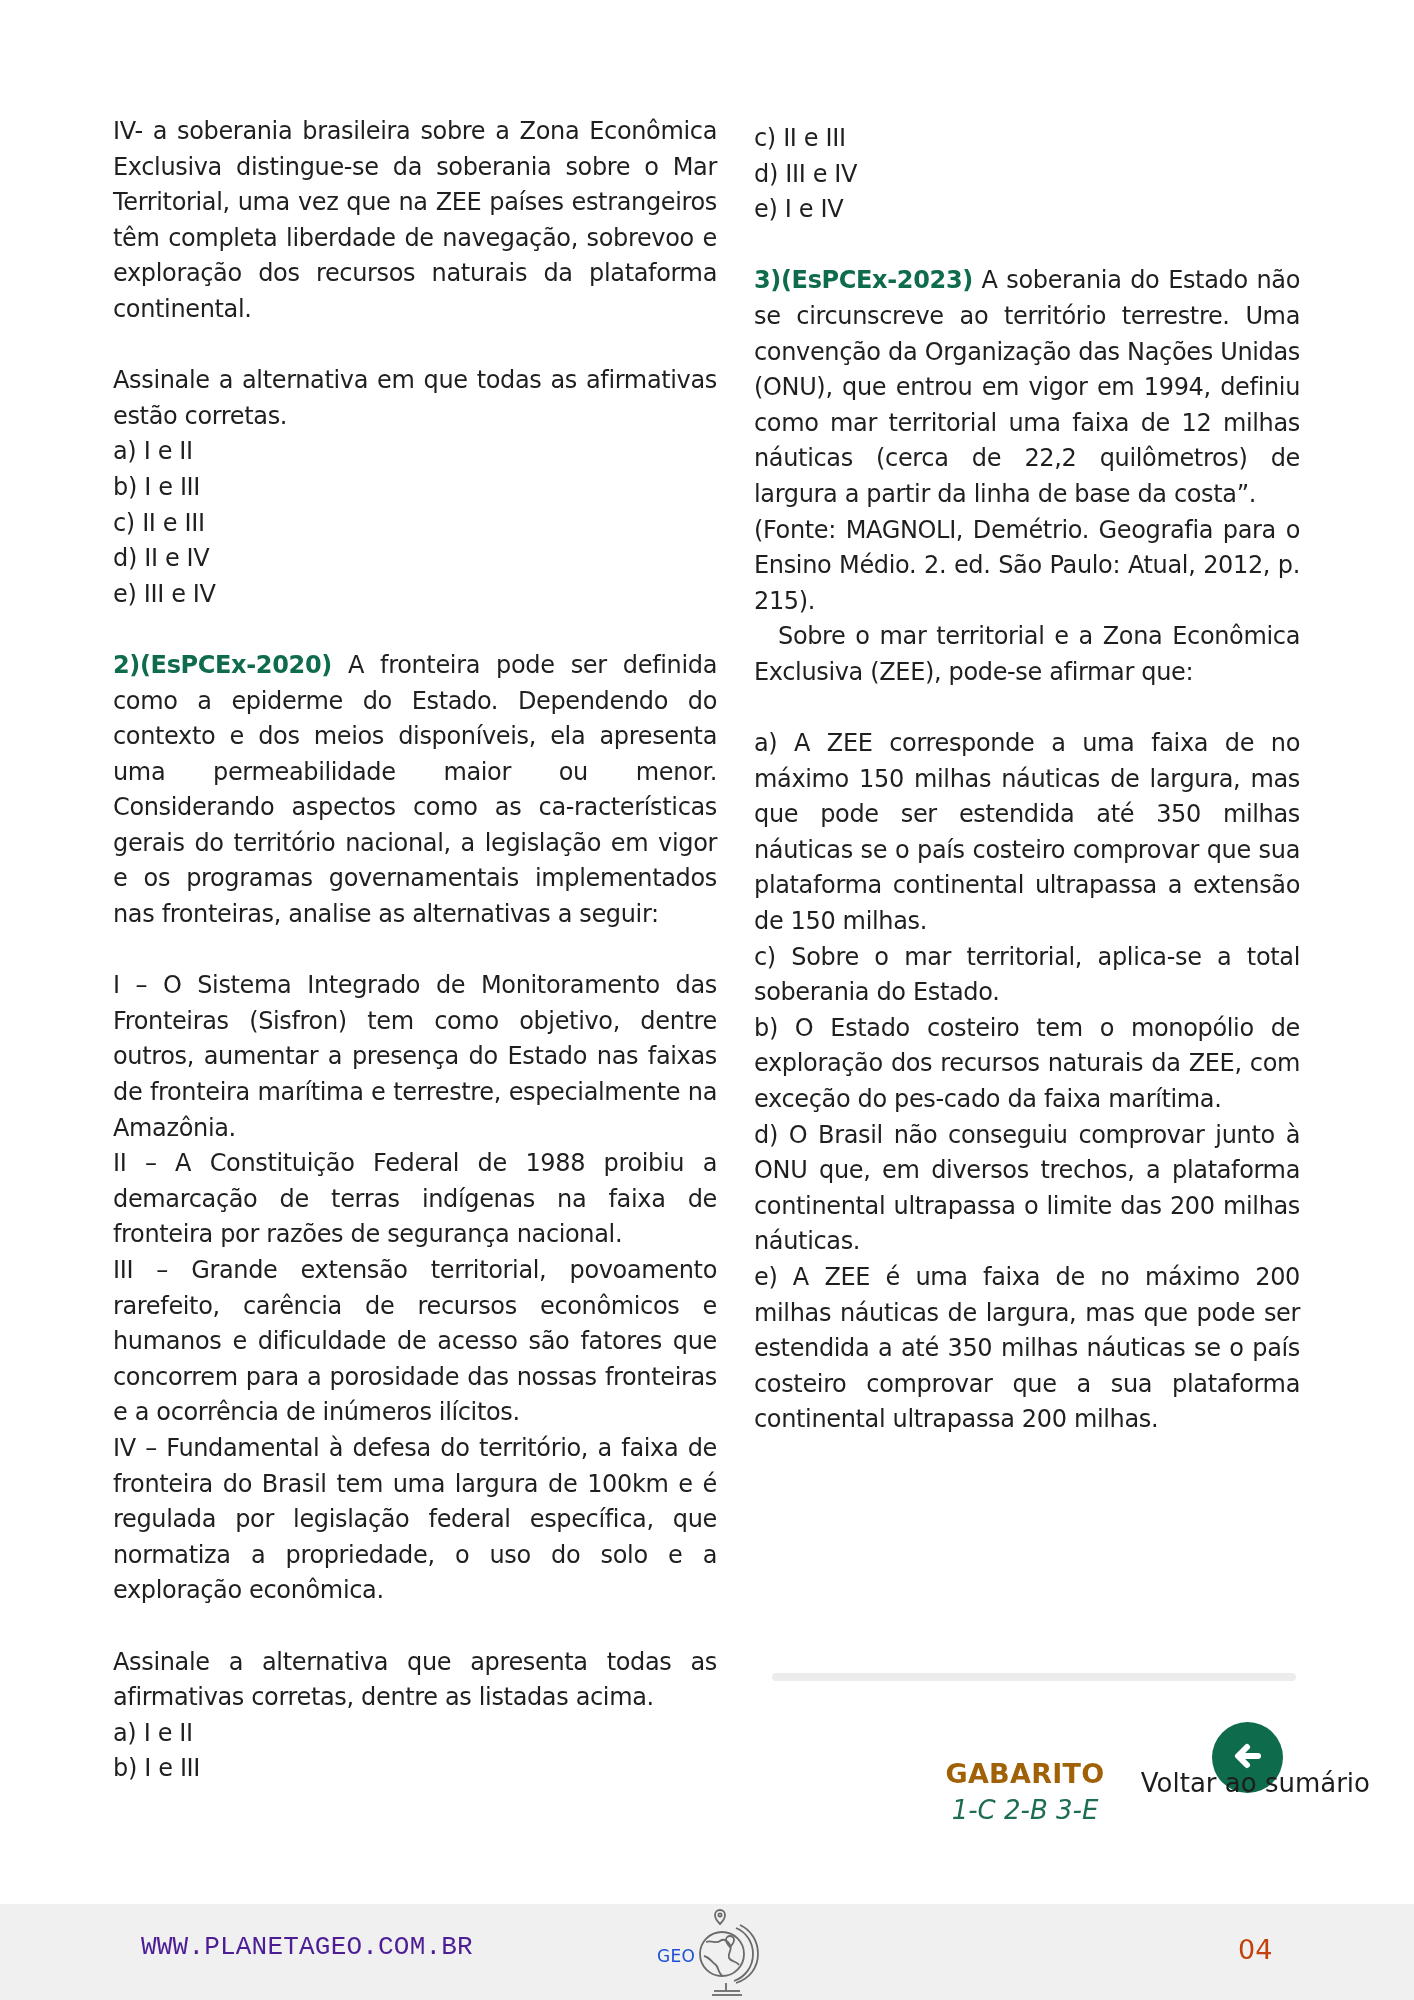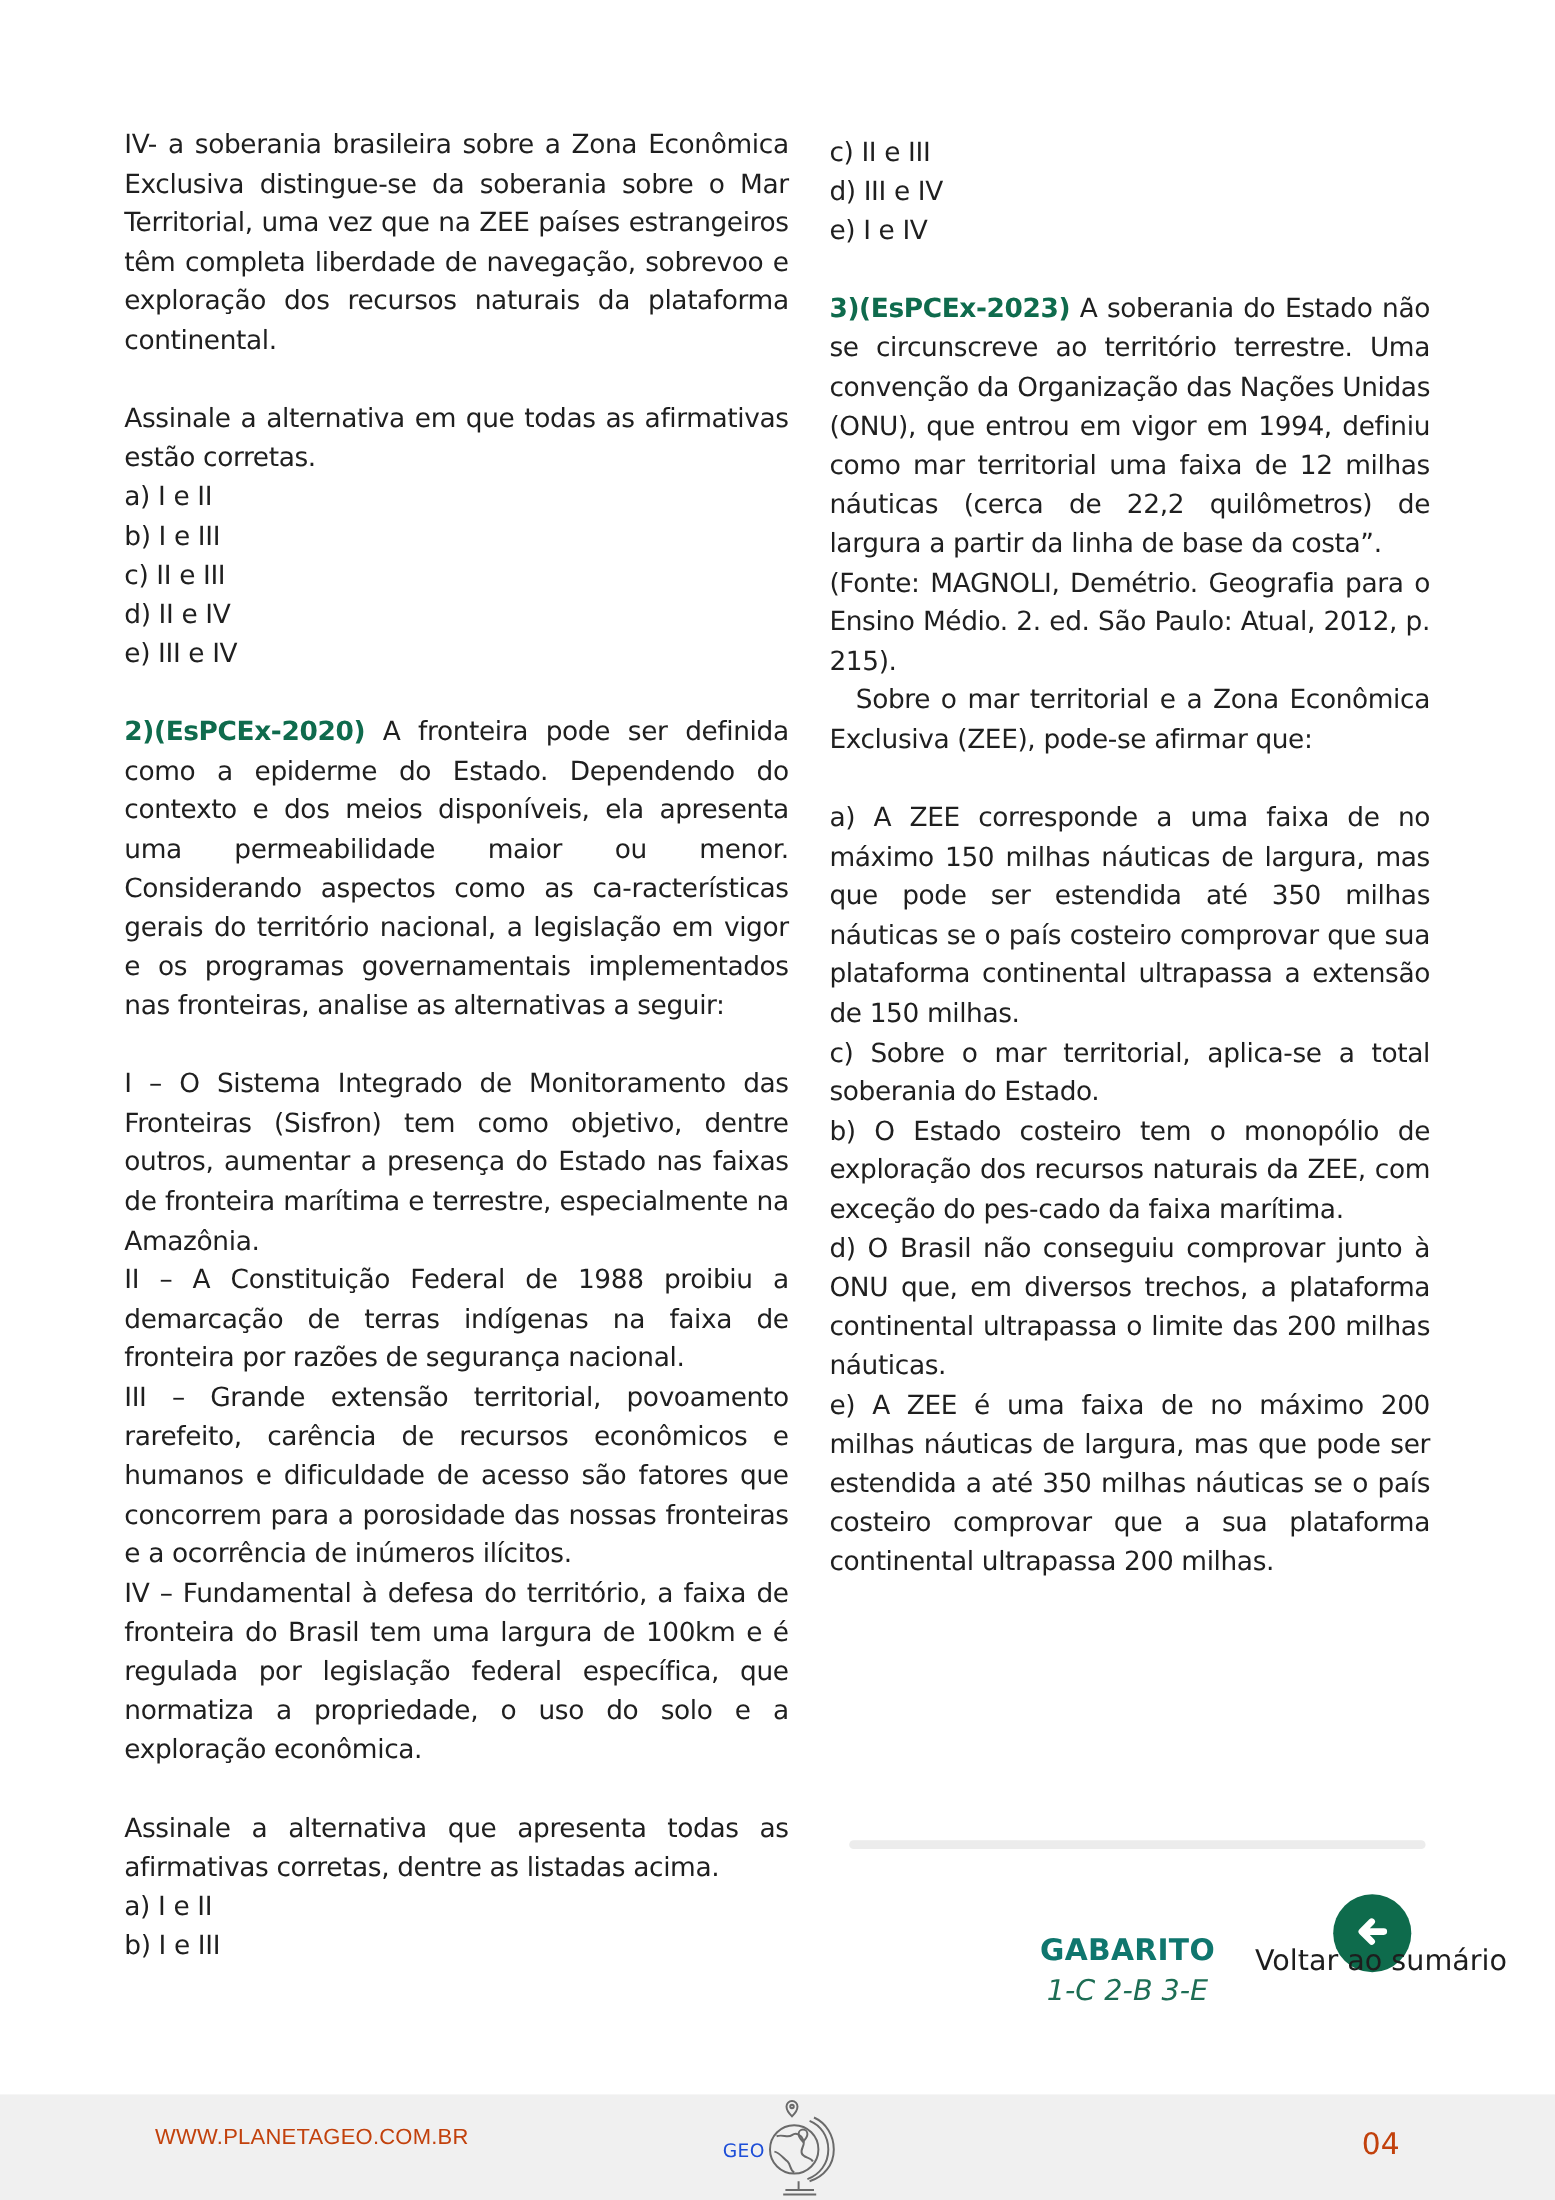--- a/index.html
+++ b/index.html
@@ -20,39 +20,39 @@
     .opt { text-align: left; }
     .indent { text-indent: 24px; }
 
     .divider {
       position: absolute; left: 772px; top: 1673px; width: 524px; height: 8px;
       background: #ececec; border-radius: 4px;
     }
     .answer-block {
       position: absolute; left: 930px; top: 1756px; width: 190px; text-align: center;
     }
-    .answer-title { color: #0f766e; font-weight: bold; font-size: 27px; line-height: 36px; letter-spacing: 0.3px; }
+    .answer-title { color: #a16207; font-weight: bold; font-size: 27px; line-height: 36px; letter-spacing: 0.3px; }
     .answer-keys { color: #1d6d54; font-size: 26px; line-height: 36px; font-style: italic; }
     .back-btn {
       position: absolute; left: 1212px; top: 1722px; width: 71px; height: 71px;
       border-radius: 50%; background: #0e6b4c; cursor: pointer;
       display: flex; align-items: center; justify-content: center;
     }
     .back-label {
       position: absolute; left: 1130px; top: 1766px; width: 240px; text-align: right;
       font-size: 26px; line-height: 34px; color: #1d1d1d; cursor: pointer;
     }
 
     .footer {
       position: absolute; left: 0; top: 1904px; width: 1414px; height: 96px;
       background: #f0f0f0;
     }
     .footer-url {
-      position: absolute; left: 141px; top: 28px; font-family: Liberation Sans, sans-serif;
-      font-size: 20px; color: #c2410c; letter-spacing: 0.2px;
+      position: absolute; left: 141px; top: 28px; font-family: Liberation Mono, monospace;
+      font-size: 26px; color: #4c1d95; letter-spacing: 0.2px;
     }
     .footer-logo { position: absolute; left: 654px; top: 2px; width: 120px; height: 94px; }
     .footer-logo-text {
       position: absolute; left: 3px; top: 40px; font-size: 17px; color: #1d4ed8; letter-spacing: 0.3px;
     }
     .footer-logo svg { position: absolute; left: 42px; top: 0; }
     .footer-page {
       position: absolute; left: 1238px; top: 30px; font-size: 27px; color: #c2410c;
     }
   </style>

